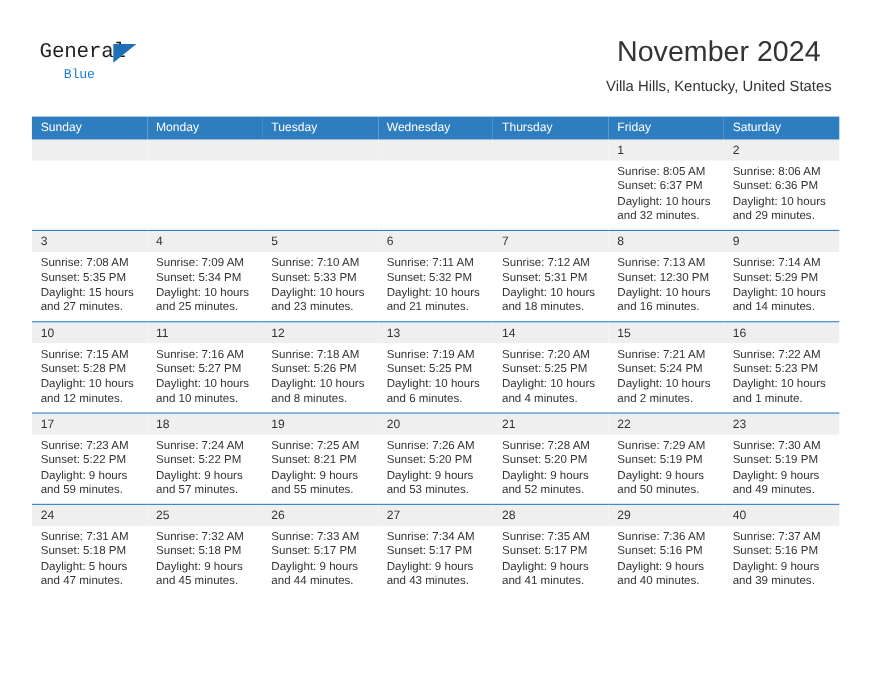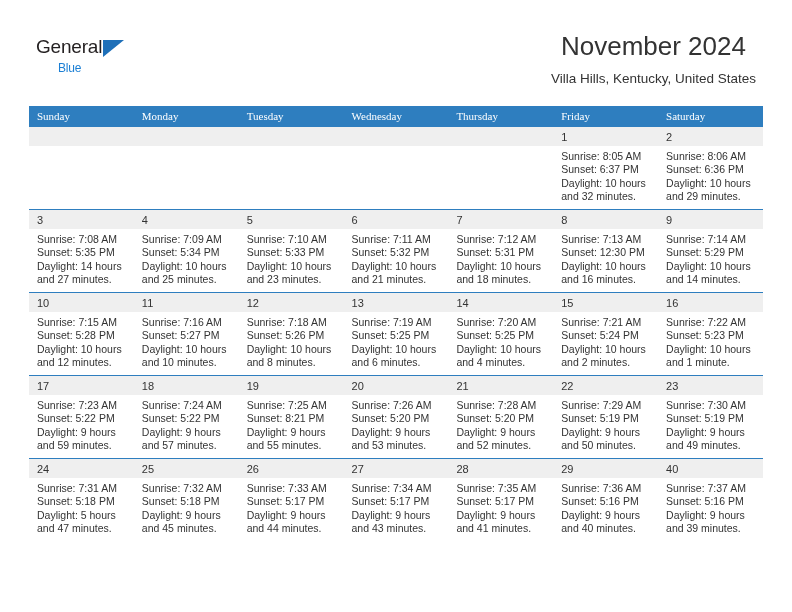--- a/index.html
+++ b/index.html
@@ -27,20 +27,21 @@
     top: 0;
     width: 792px;
     height: 100px;
   }
   .logo {
     position: absolute;
     left: 36px;
     top: 36px;
     width: 110px;
     height: 46px;
+    font-family: Liberation Mono, monospace;
   }
   .logo-general {
     position: absolute;
     left: 0;
     top: 0;
     font-size: 19px;
     color: #231f20;
     letter-spacing: -0.2px;
     line-height: 22px;
   }
@@ -95,21 +96,20 @@
   }
   .calendar th {
     background: #2e7ebf;
     color: #ffffff;
     font-size: 11px;
     font-weight: normal;
     text-align: left;
     padding: 4px 0 5px 8px;
     height: 11px;
     border: none;
-    font-family: Liberation Serif, serif;
   }
   .calendar td {
     vertical-align: top;
     padding: 0;
     border: none;
     border-top: 1.6px solid #2e7ebf;
     height: 82px;
   }
   .calendar tr.week-row:first-of-type td {
     border-top: none;
@@ -204,21 +204,21 @@
               <div class="wrap">Daylight: 10 hours and 29 minutes.</div>
             </div>
           </td>
         </tr>
         <tr class="week-row">
           <td>
             <div class="daynum-band">3</div>
             <div class="cell-body">
               <div>Sunrise: 7:08 AM</div>
               <div>Sunset: 5:35 PM</div>
-              <div class="wrap">Daylight: 14 hours and 27 minutes.</div>
+              <div class="wrap">Daylight: 15 hours and 27 minutes.</div>
             </div>
           </td>
           <td>
             <div class="daynum-band">4</div>
             <div class="cell-body">
               <div>Sunrise: 7:09 AM</div>
               <div>Sunset: 5:34 PM</div>
               <div class="wrap">Daylight: 10 hours and 25 minutes.</div>
             </div>
           </td>

